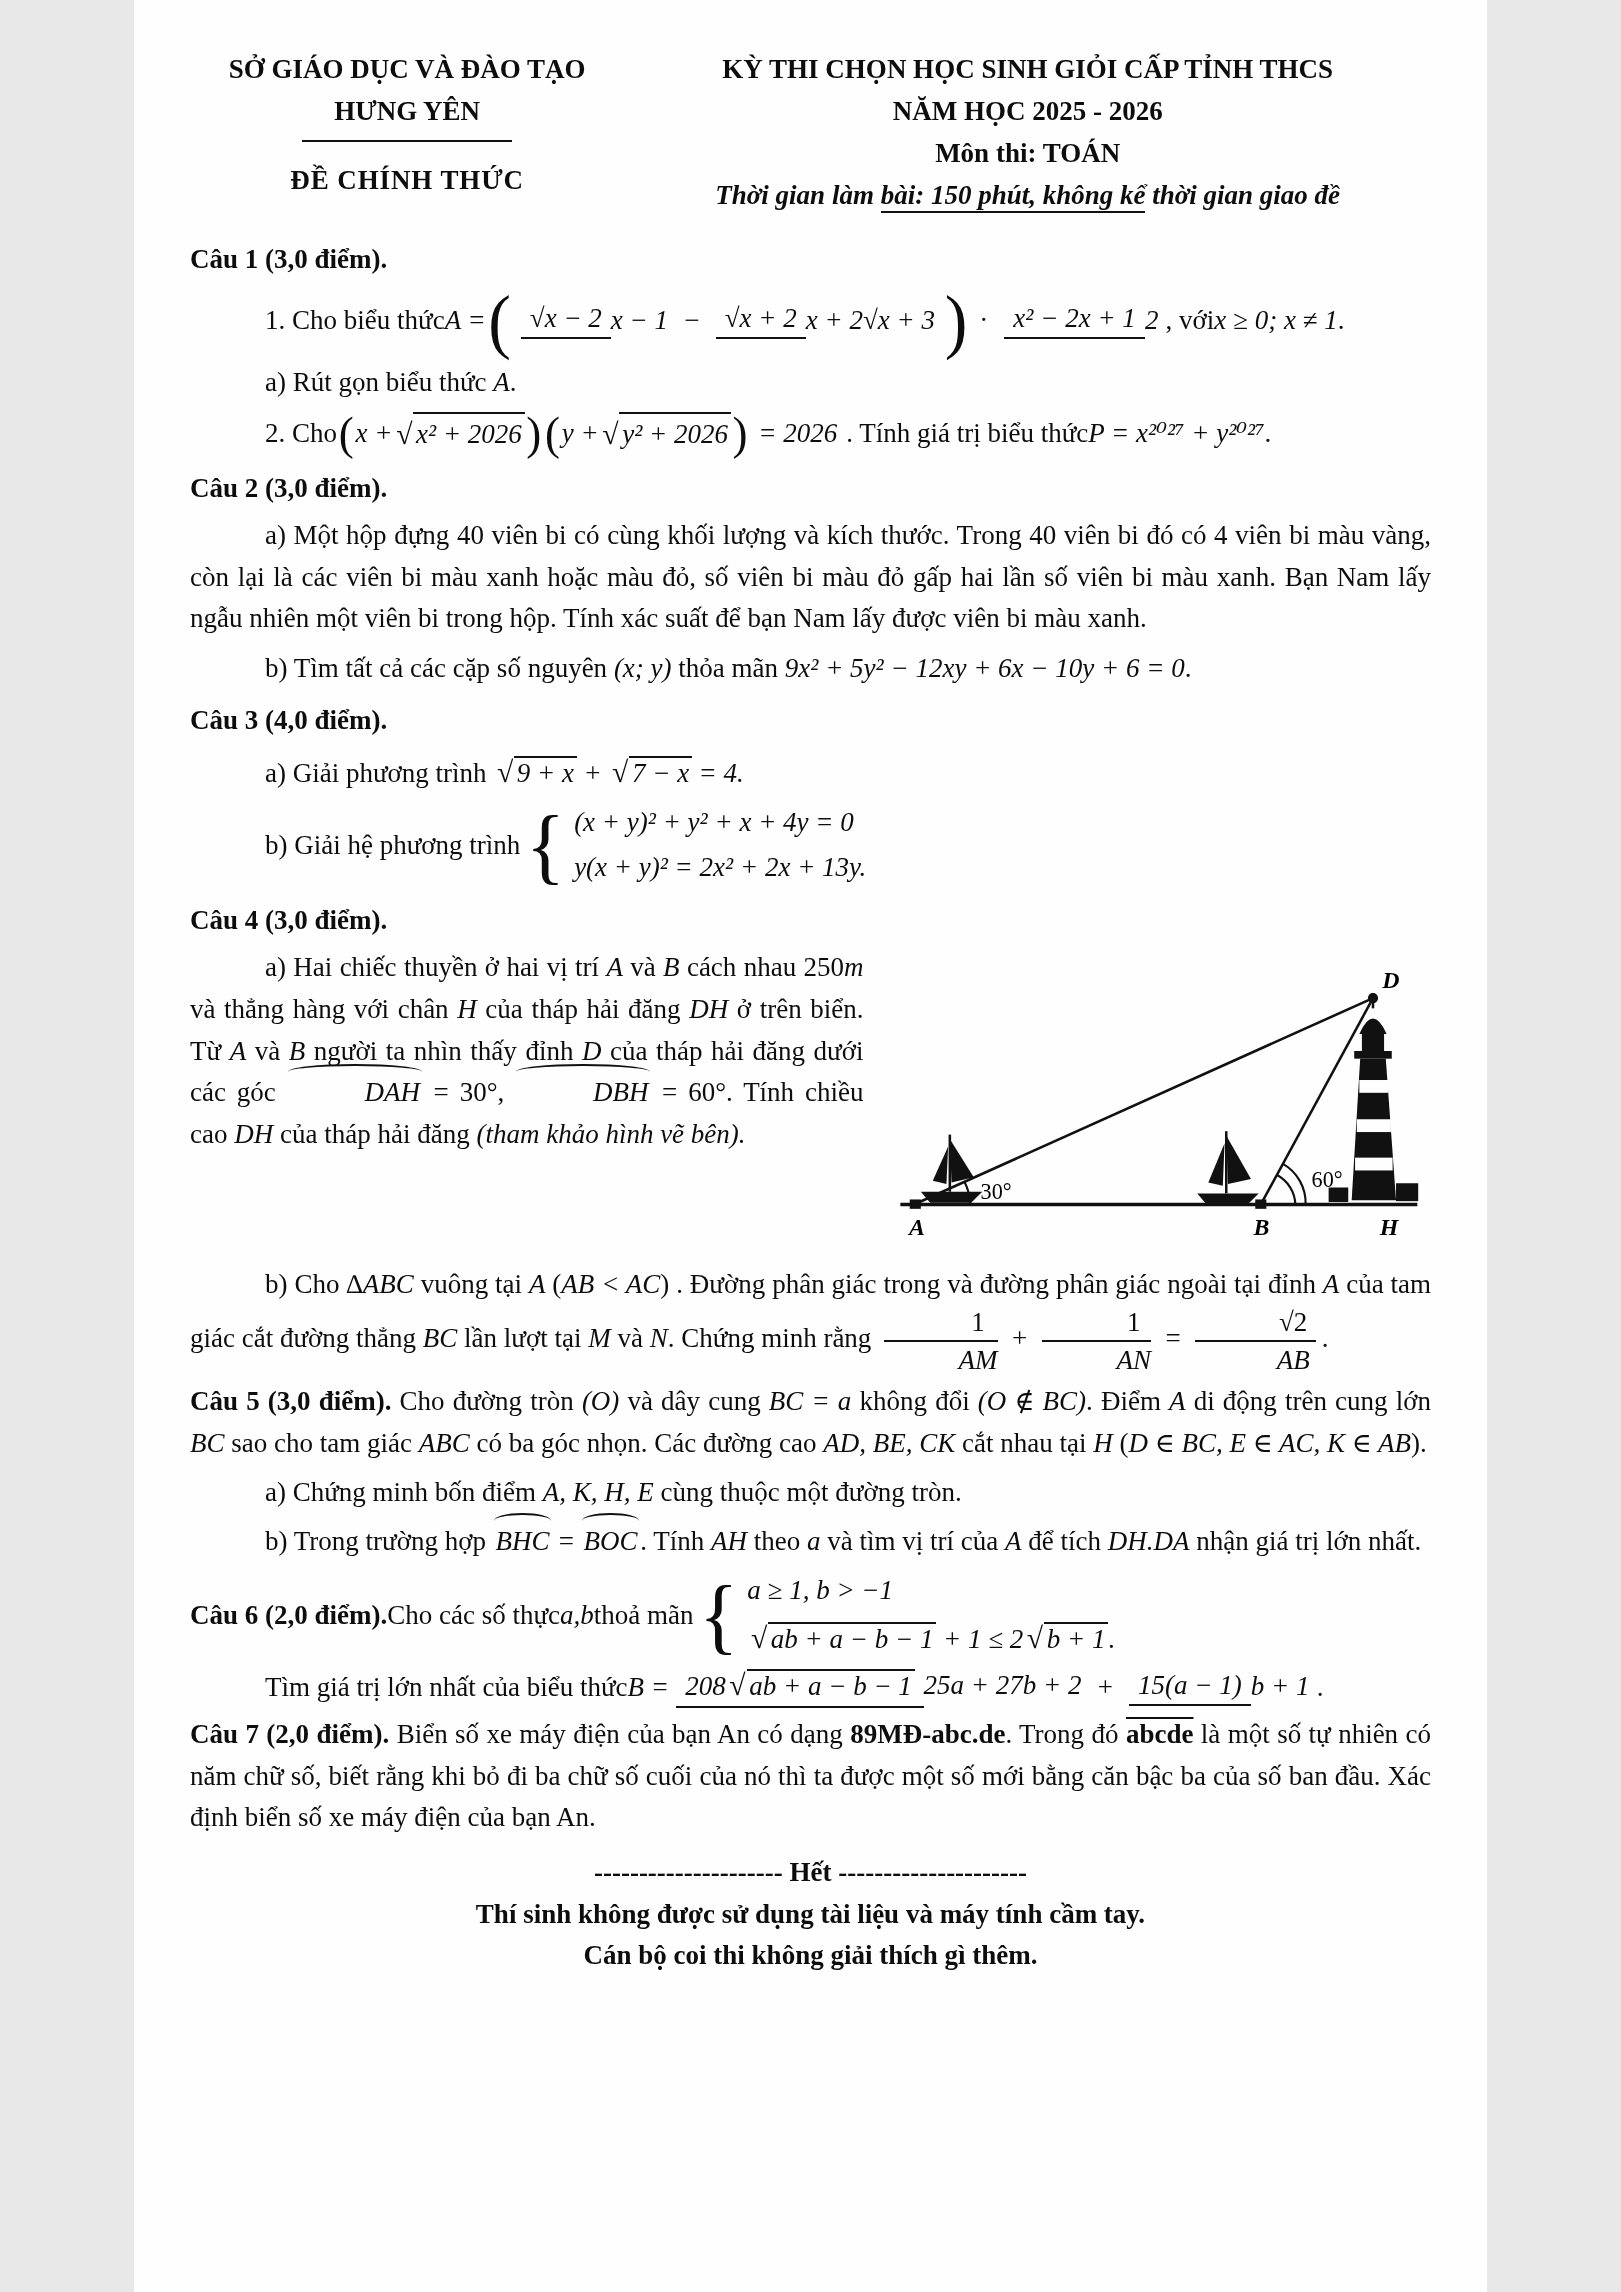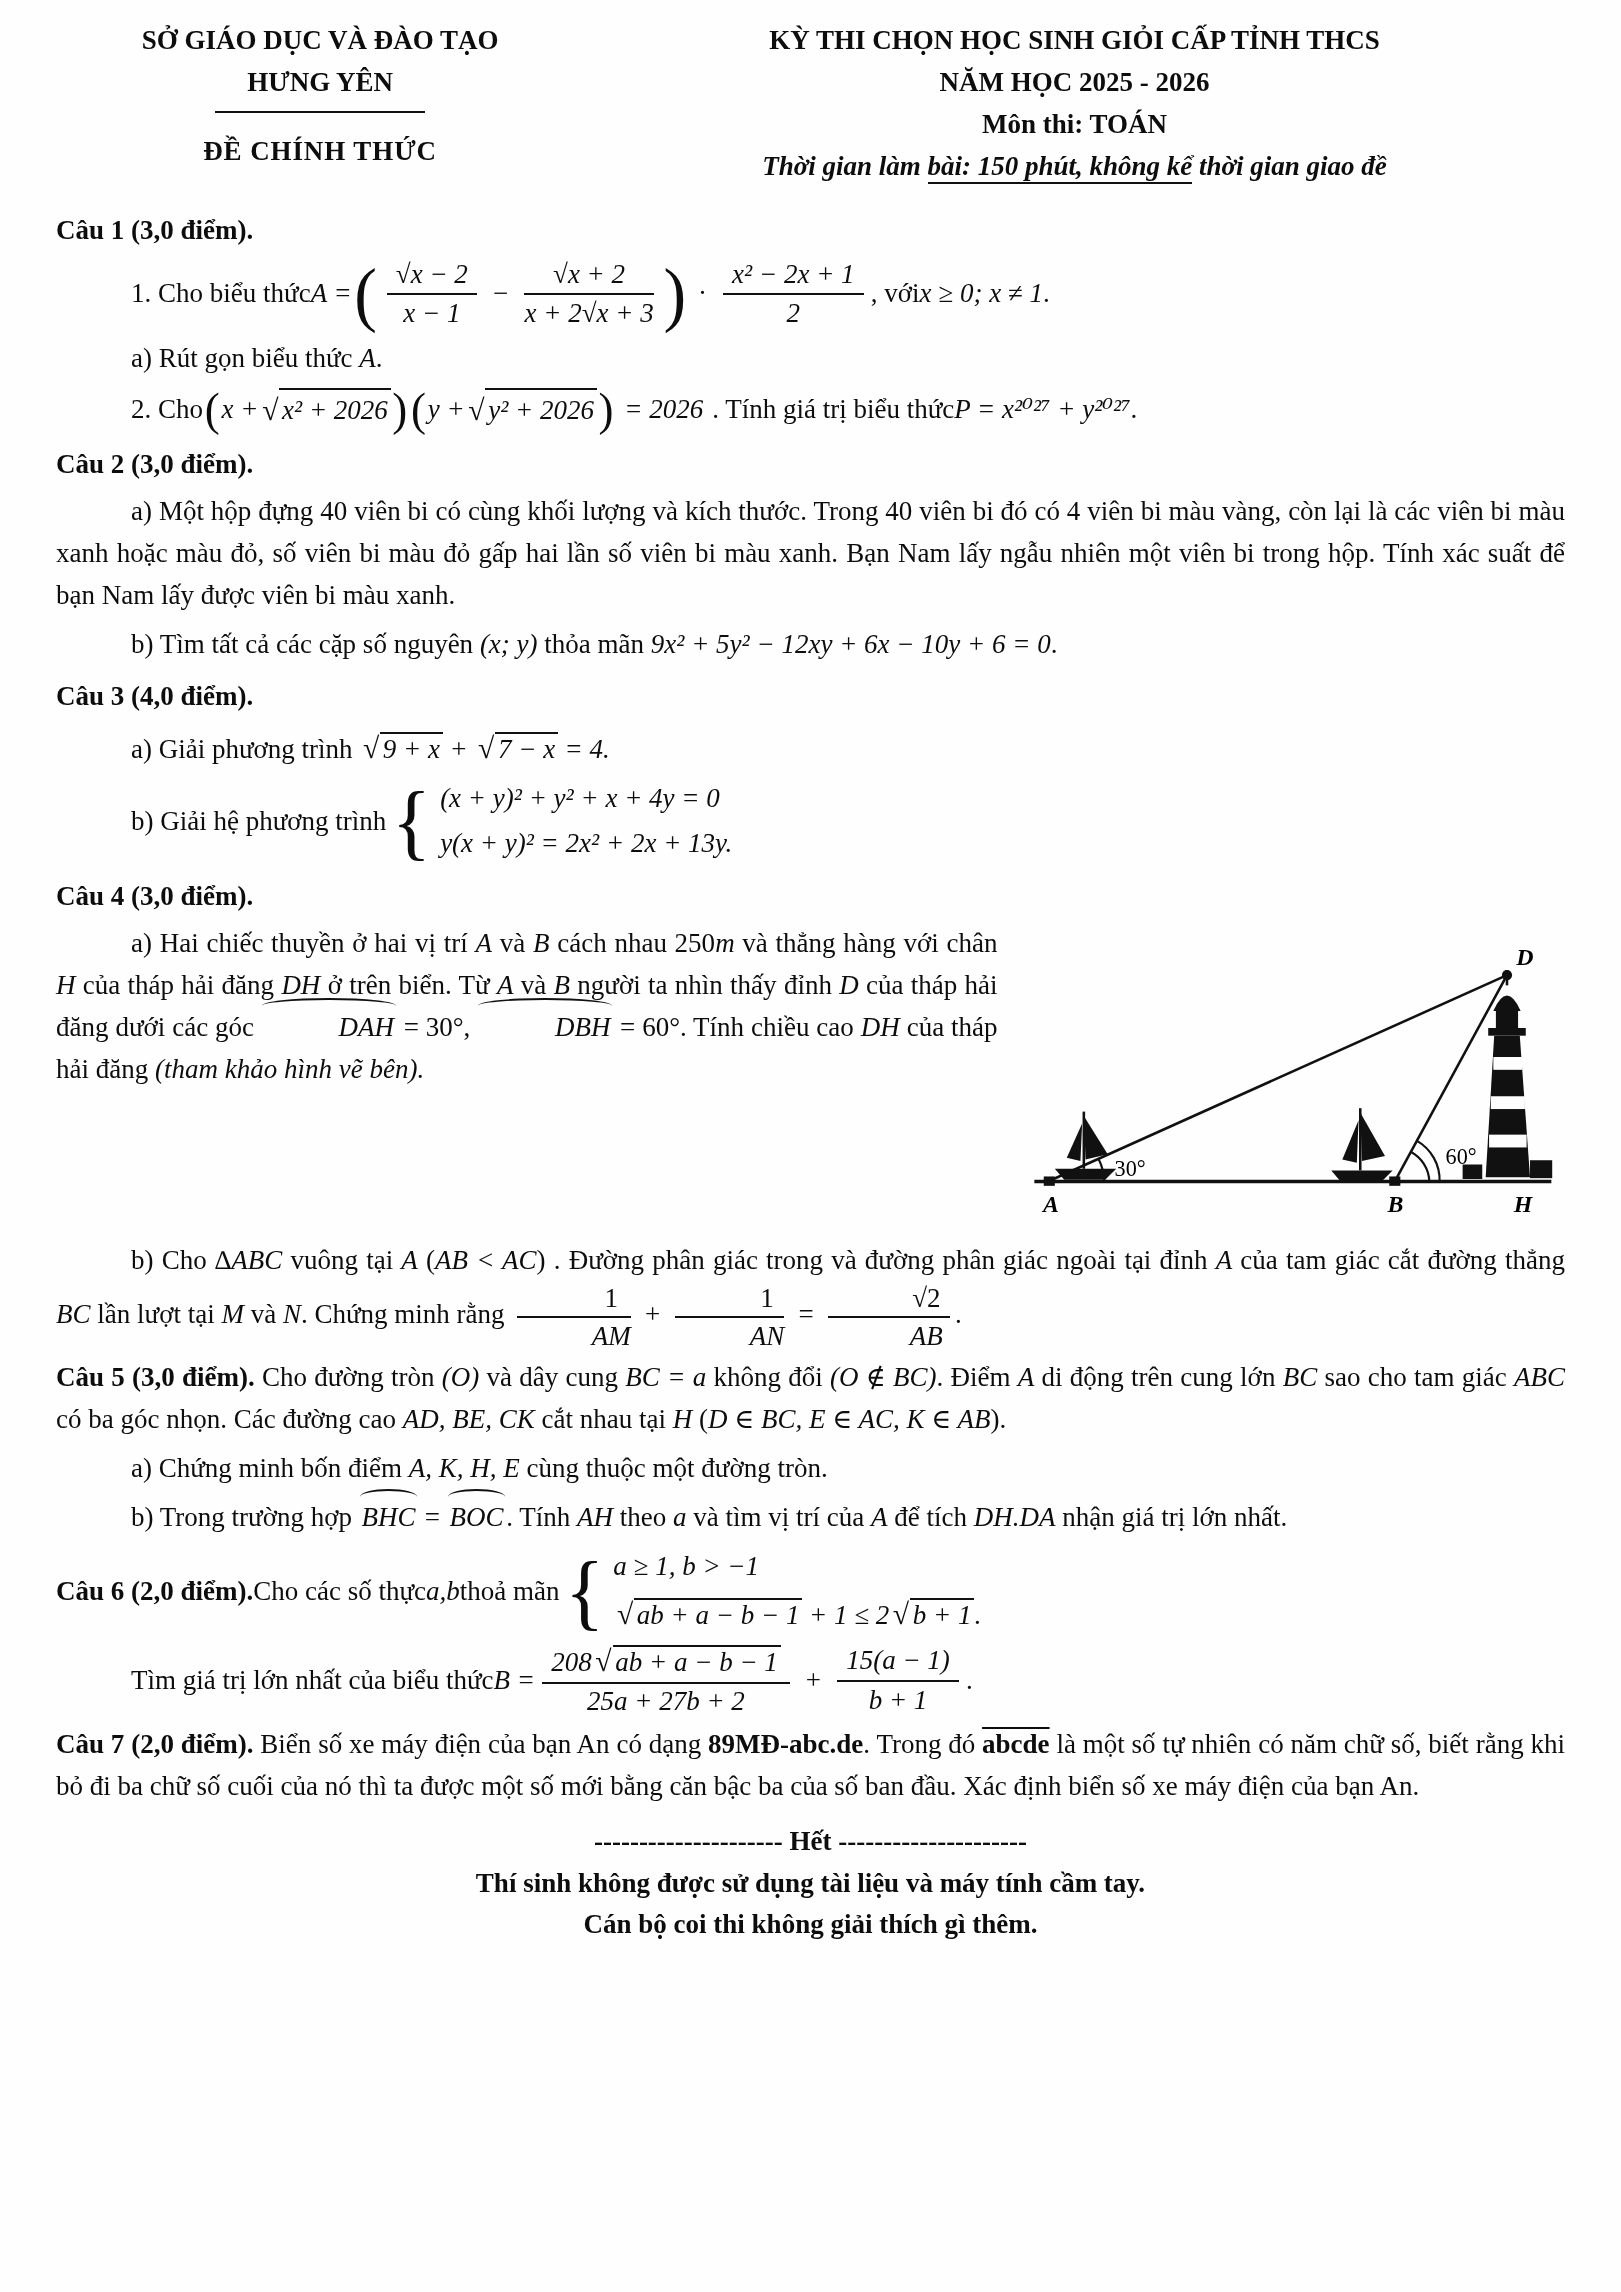--- a/index.html
+++ b/index.html
@@ -1,36 +1,36 @@
 <!DOCTYPE html>
 <html style="font-size:14.3px"><head>
 <meta charset="utf-8">
 <style>
   html,body{margin:0;padding:0;background:#e8e8e8;}
   .page{
-    width:1621px;height:2293px;margin:0 auto;background:#fefefe;color:#0d0d0d;
+    width:1353px;height:2293px;margin:0 auto;background:#fefefe;color:#0d0d0d;
     font-family:"Liberation Serif","DejaVu Serif",serif;font-size:27px;line-height:1.55;
-    padding:20px 56px 0;box-sizing:border-box;overflow:hidden;position:relative;
+    padding:49px 56px 0;box-sizing:border-box;overflow:hidden;position:relative;
   }
   .b{font-weight:bold;}
   .it{font-style:italic;}
   .m{font-style:italic;}
   .hdr{display:flex;margin-bottom:23px;}
   .hl{width:35%;text-align:center;}
   .hr2{width:65%;text-align:center;}
   .rule{width:210px;border-top:2.7px solid #111;margin:7.2px auto 18px;}
   .official{margin-top:12.5px;letter-spacing:0.9px;}
   .time{font-style:italic;font-weight:bold;}
   .unl{border-bottom:2.7px solid #111;padding-bottom:1.8px;}
   .qtitle{font-weight:bold;margin:10.7px 0 3.6px;}
   .line{margin:7.2px 0 7.2px 75px;}
   .mrow{display:flex;align-items:center;flex-wrap:wrap;margin:5.4px 0 5.4px 75px;}
   .just{text-align:justify;margin:5.4px 0;}
   .indent1{text-indent:75px;}
-  .frac{display:inline-flex;flex-direction:column;text-align:center;vertical-align:middle;margin:0 7.2px;line-height:1.25;}
+  .frac{display:inline-flex;flex-direction:row;text-align:center;vertical-align:middle;margin:0 7.2px;line-height:1.25;}
   .fn{border-bottom:2.2px solid #111;padding:0 9px 1.8px;}
   .fd{padding-top:1.8px;}
   .ifrac{display:inline-flex;flex-direction:column;text-align:center;vertical-align:middle;margin:0 5.4px;line-height:1.2;}
   .bigp{font-size:68px;line-height:1;font-weight:400;transform:scaleY(1.06);margin:0 2.7px;}
   .medp{font-size:45px;line-height:1;font-weight:400;transform:scaleY(1.05);margin:0 1.8px;}
   .brace{font-size:82px;line-height:1;font-weight:400;margin:0 9px 0 5.4px;transform:scaleY(1.03);}
   .op{margin:0 9px;}
   .rt{font-size:1.1em;margin:0 0.9px 0 3.6px;}
   .rad{border-top:2.2px solid #111;padding:0 2.7px;}
   .syscol{display:inline-flex;flex-direction:column;gap:3px;text-align:left;}

